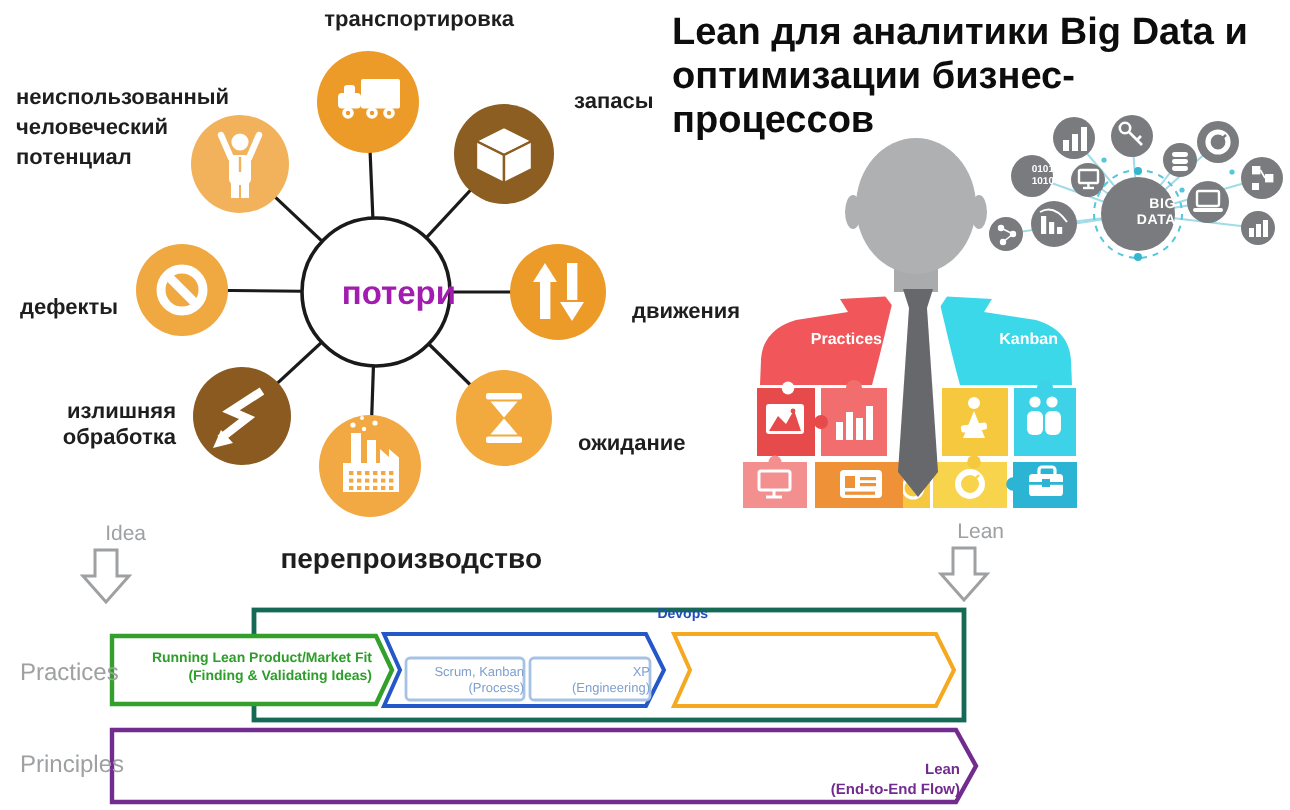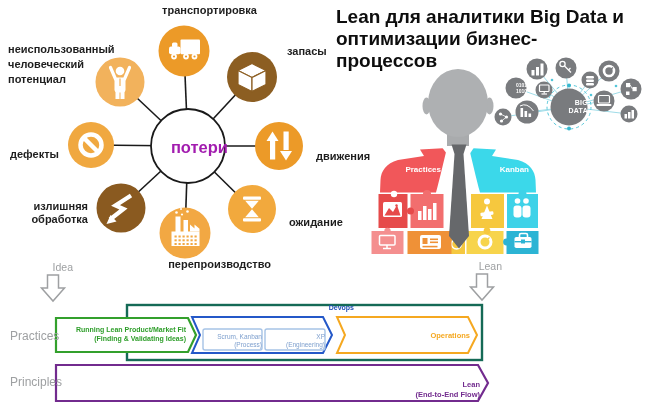--- a/index.html
+++ b/index.html
@@ -305,21 +305,21 @@
 </svg>
 
   <div class="lbl b" style="left:336px;top:6px;width:302px;font-size:19px;line-height:22px;color:#0d0d0d">Lean для аналитики Big Data и
 оптимизации бизнес-процессов</div>
 
   <div class="lbl ctr" style="left:148px;top:137px;width:80px;font-size:16.5px;font-weight:700;color:#a21caf">потери</div>
   <div class="lbl b ctr" style="left:127px;top:4px;width:130px;font-size:11px">транспортировка</div>
   <div class="lbl b" style="left:287px;top:45px;font-size:11px">запасы</div>
   <div class="lbl b" style="left:316px;top:150px;font-size:11px">движения</div>
   <div class="lbl b" style="left:289px;top:216px;font-size:11px">ожидание</div>
-  <div class="lbl b ctr" style="left:111px;top:258px;width:160px;font-size:11px">перепроизводство</div>
+  <div class="lbl b ctr" style="left:111px;top:271px;width:160px;font-size:14px">перепроизводство</div>
   <div class="lbl b ctr" style="left:20px;top:200px;width:68px;font-size:11px;line-height:13px">излишняя
 обработка</div>
   <div class="lbl b" style="left:10px;top:148px;font-size:11px">дефекты</div>
   <div class="lbl b" style="left:8px;top:42px;font-size:11px;line-height:15px">неиспользованный
 человеческий
 потенциал</div>
 
   <div class="lbl b ctr" style="left:385px;top:165px;width:56px;font-size:8px;color:#fff">Practices</div>
   <div class="lbl b ctr" style="left:475px;top:165px;width:54px;font-size:8px;color:#fff">Kanban</div>
   <div class="lbl b ctr" style="left:550px;top:99px;width:38px;font-size:7px;line-height:7.8px;color:#fff;letter-spacing:.3px">BIG
@@ -331,16 +331,15 @@
   <div class="lbl gray ctr" style="left:462px;top:260px;width:40px;font-size:10.5px">Lean</div>
   <div class="lbl gray" style="left:10px;top:329px;font-size:12px">Practices</div>
   <div class="lbl gray" style="left:10px;top:375px;font-size:12px">Principles</div>
   <div class="lbl b ctr" style="left:254px;top:304px;width:100px;font-size:7px;color:#1F4EB5">Devops</div>
   <div class="lbl b ctr" style="left:58px;top:325px;width:128px;font-size:7px;line-height:9px;color:#2E9E2A">Running Lean Product/Market Fit
 (Finding &amp; Validating Ideas)</div>
   <div class="lbl ctr" style="left:203px;top:333px;width:59px;font-size:6.5px;line-height:8px;color:#7FA0CE">Scrum, Kanban
 (Process)</div>
   <div class="lbl ctr" style="left:265px;top:333px;width:60px;font-size:6.5px;line-height:8px;color:#7FA0CE">XP
 (Engineering)</div>
-  <div class="lbl b ctr" style="left:345px;top:331px;width:125px;font-size:7.5px;color:#F5A820">Operations</div>
   <div class="lbl b ctr" style="left:56px;top:380px;width:424px;font-size:7.5px;line-height:9.5px;color:#722B8E">Lean
 (End-to-End Flow)</div>
 </div>
 
 </body></html>

